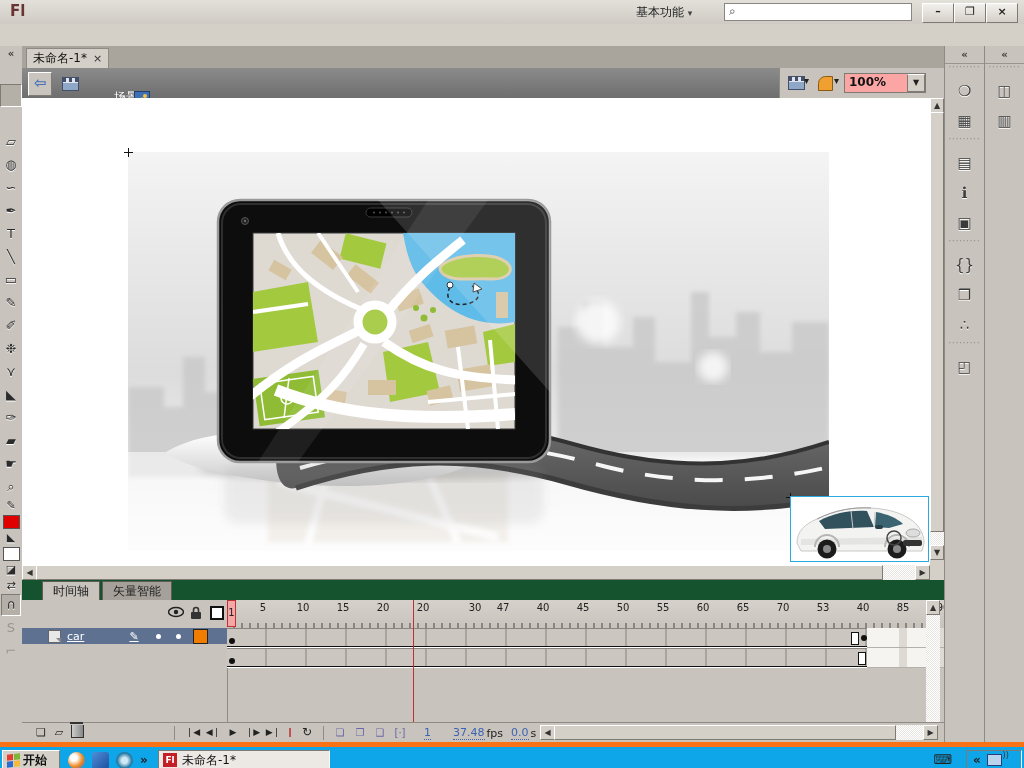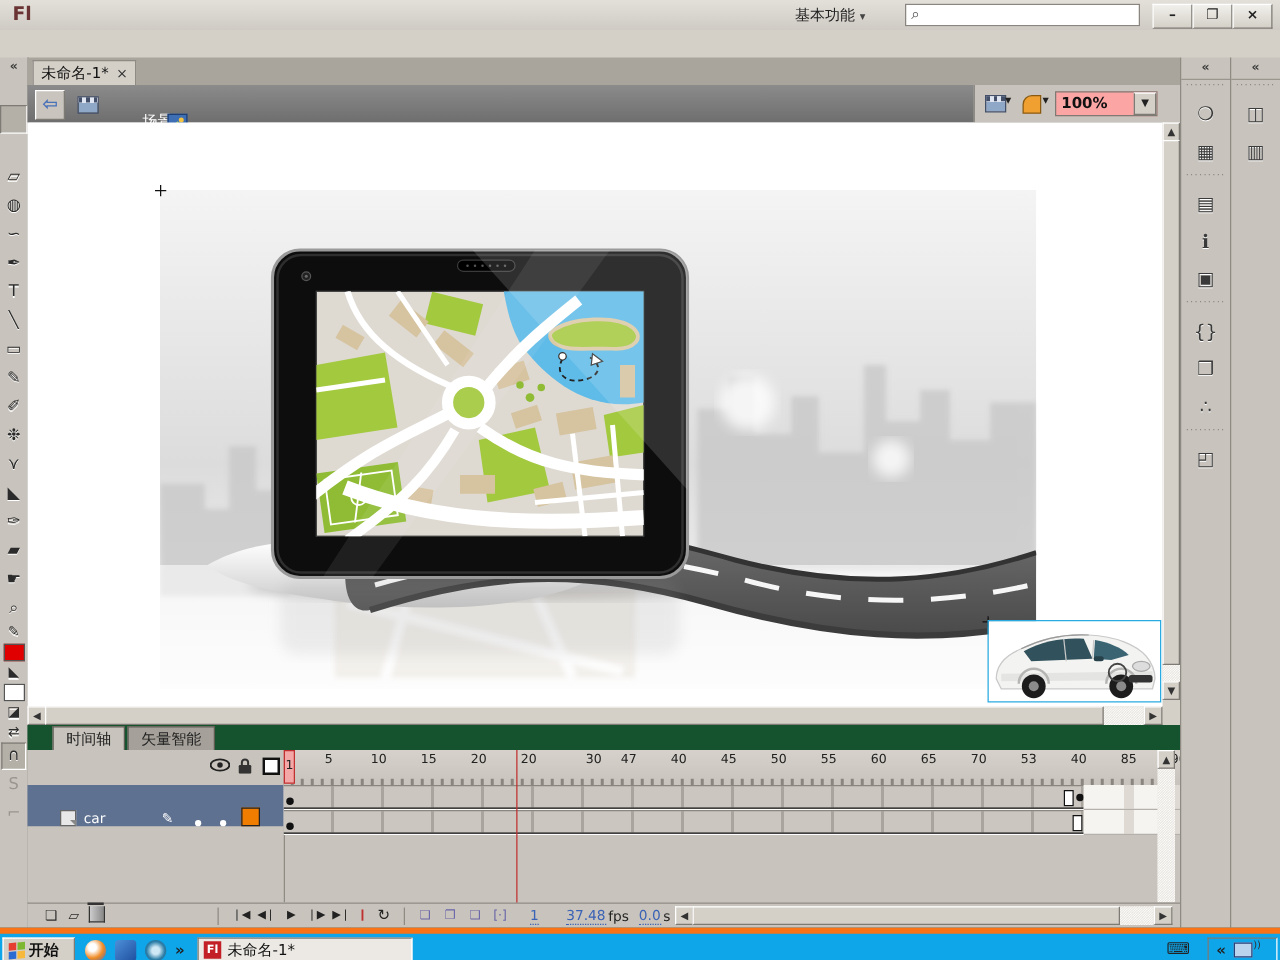--- a/index.html
+++ b/index.html
@@ -73,21 +73,21 @@
   #layercol-divider{left:205px;top:0;width:1px;height:122px;background:#8E8A84;}
   #ruler{left:205px;top:0;width:721px;height:28px;border-bottom:1px solid #8E8A84;
      background:linear-gradient(#D6D2CB,#C8C4BD);}
   #ruler .ticks{position:absolute;left:0;bottom:0;width:100%;height:5px;
      background:repeating-linear-gradient(90deg,transparent 0 6px,#8a867f 6px 8px 
      );background-size:8px 100%;}
   .ruler-num{position:absolute;top:2px;width:16px;text-align:center;font-size:10px;color:#222;}
   #curframe{left:0;top:0;width:9px;height:27px;background:#F4A7A7;border:1px solid #C03030;box-sizing:border-box;text-align:center;font-size:10px;line-height:24px;color:#222;}
   .hdr-ico{top:6px;}
   .outline-sq{width:10px;height:10px;border:2px solid #111;background:#fff;}
-  .layer-row{left:0;width:205px;height:33px;display:flex;align-items:flex-end;}
+  .layer-row{left:0;width:205px;height:16px;display:flex;align-items:center;text-decoration:underline;}
   .layer-row.sel{background:#5F7191;color:#fff;}
   .layer-row.plain{background:#fff;color:#111;border-bottom:1px solid #b5b1aa;}
   .curl{width:11px;height:11px;background:#e8e8e8;border:1px solid #666;position:relative;margin-left:26px;}
   .curl::after{content:"";position:absolute;right:-1px;bottom:-1px;border-left:5px solid transparent;border-top:5px solid #888;}
   .lname{margin-left:6px;font-size:11px;flex:0 0 60px;white-space:nowrap;overflow:hidden;}
   .pencil{width:14px;text-align:center;font-size:11px;}
   .ldot{width:5px;height:5px;border-radius:50%;margin-left:15px;}
   .sel .ldot{background:#fff;} .plain .ldot{background:#111;}
   .lswatch{width:13px;height:13px;border:1px solid #222;margin-left:12px;}
   .frames-row{left:205px;width:721px;height:20px;background:#fff;}

